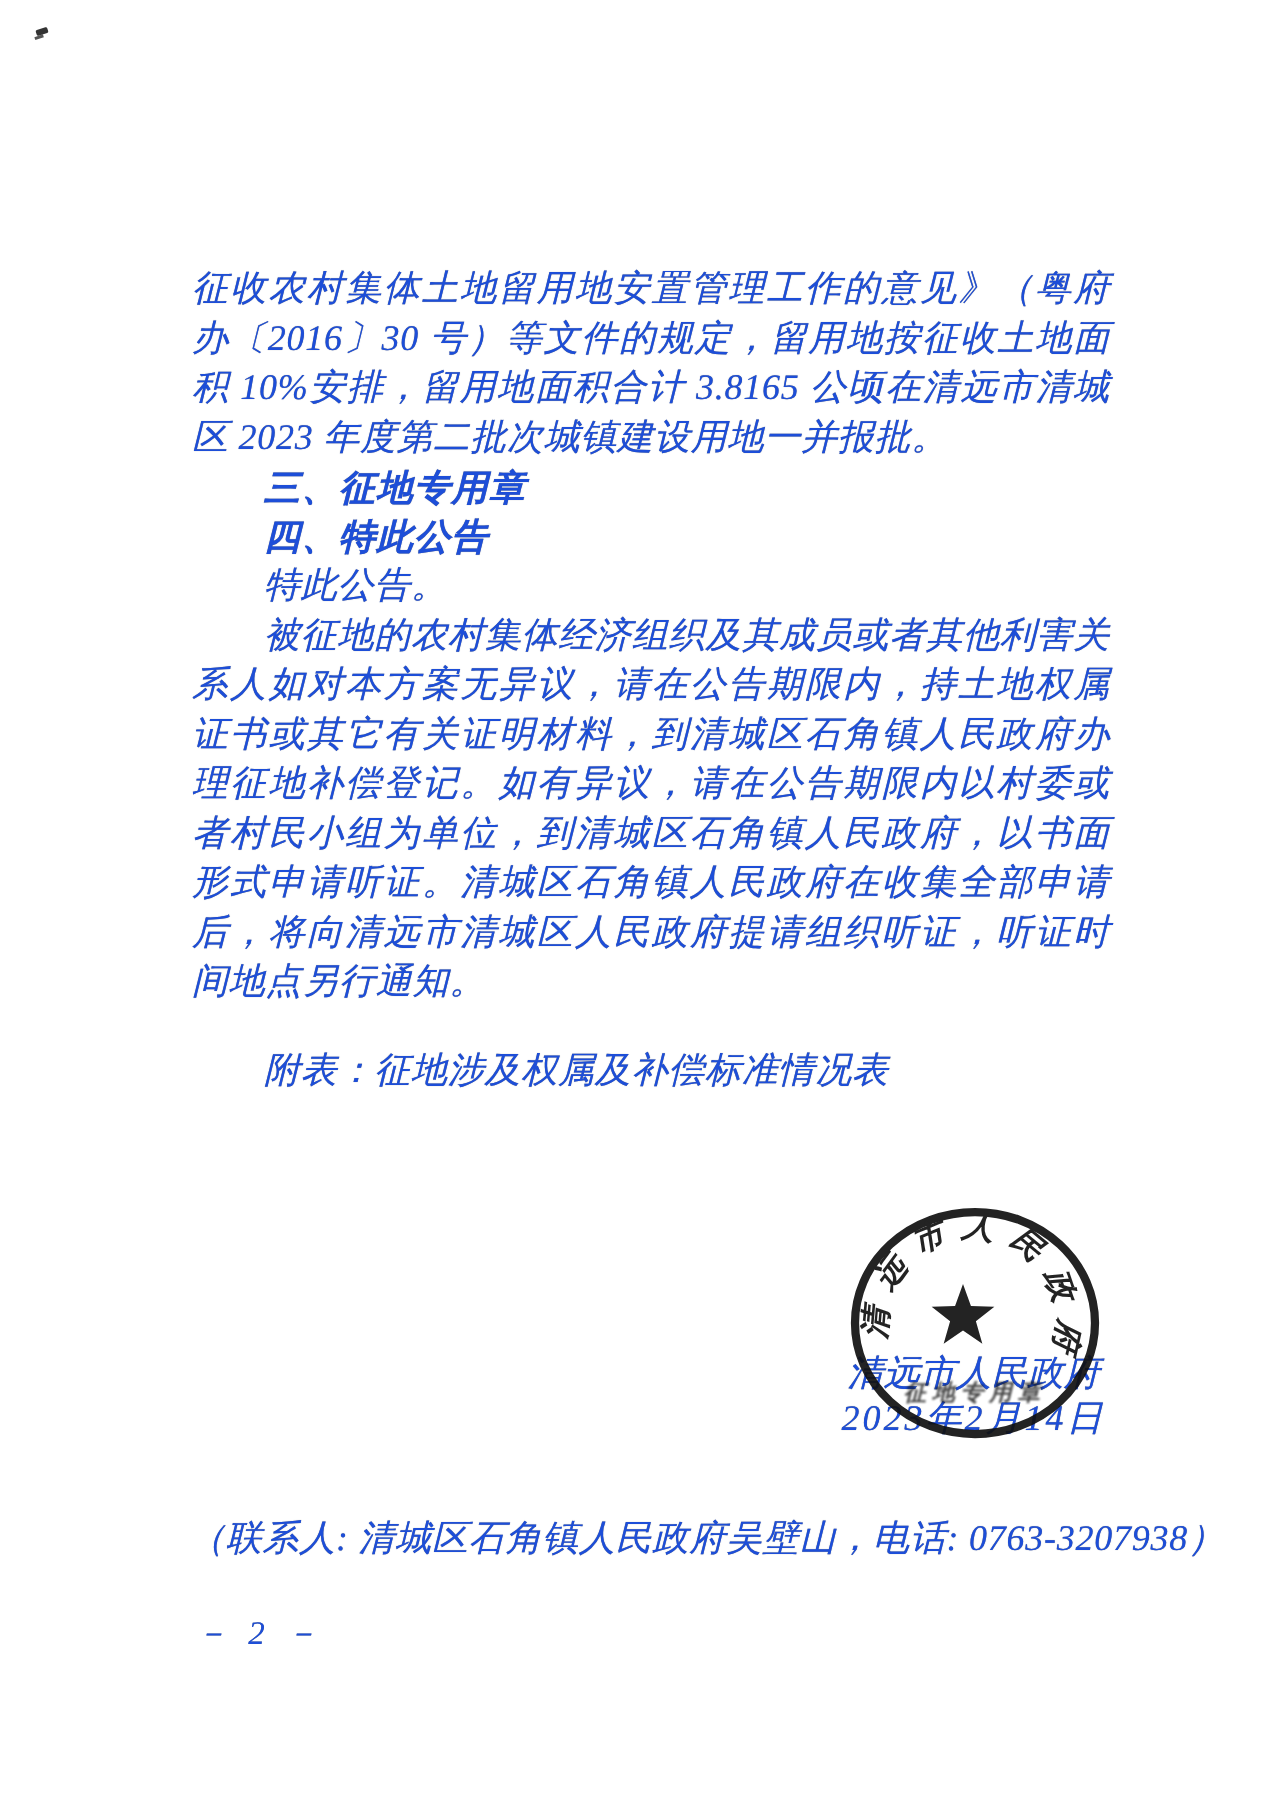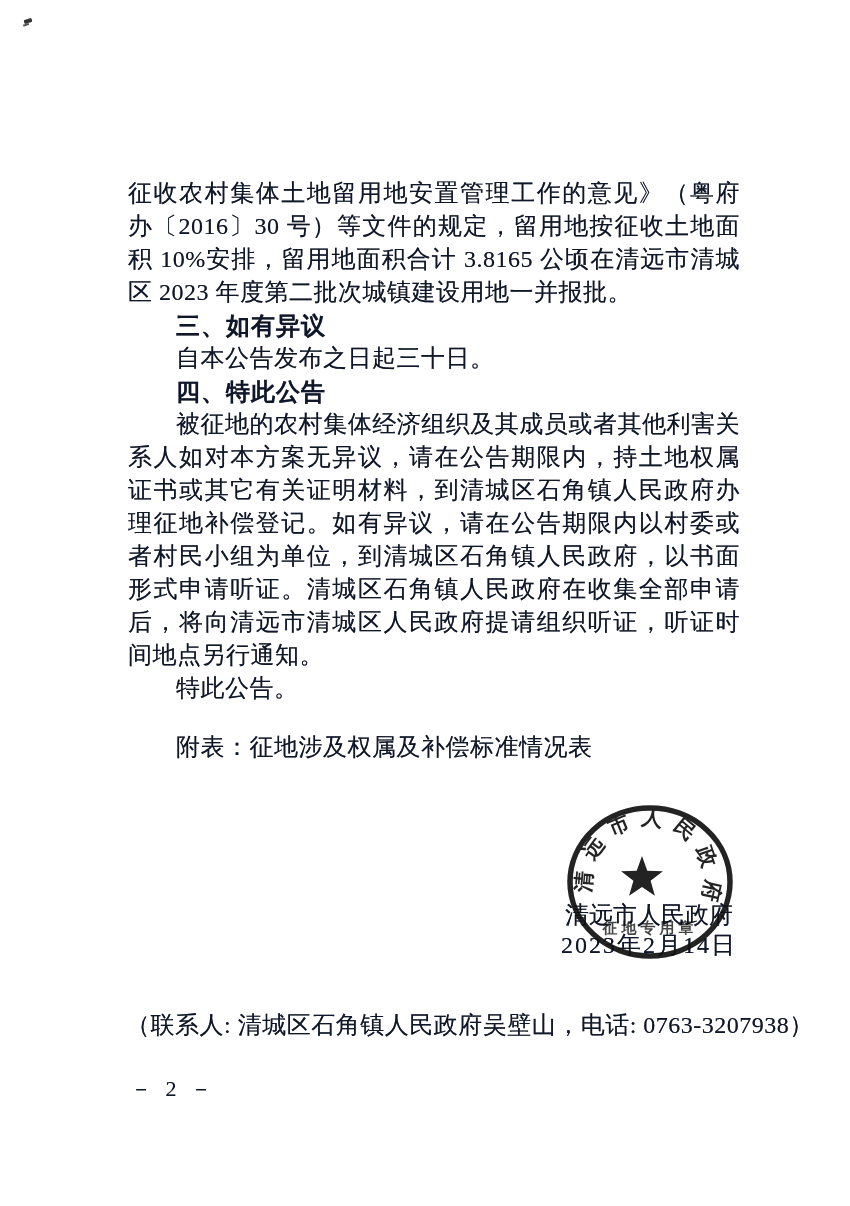--- a/index.html
+++ b/index.html
@@ -4,21 +4,22 @@
 <style>
   html, body { margin: 0; padding: 0; background: #e8e8e8; }
   .page {
     position: relative;
     width: 850px;
     height: 1206px;
     margin: 0 auto;
     background: #ffffff;
     overflow: hidden;
     font-family: "Liberation Serif", "DejaVu Serif", serif;
-    color: #0f172a;
+    color: #1d4ed8;
+    font-style: italic;
   }
   
   .speck {
     position: absolute;
     left: 24px; top: 19px;
     width: 8px; height: 4px;
     background: #333;
     border-radius: 1px;
     transform: rotate(-18deg);
     box-shadow: -3px 3px 0 -1px #555;
@@ -98,25 +99,24 @@
 </head>
 <body>
 
 <div class="page">
 
   <div class="speck"></div>
 
   <main class="text-block">
     <div>
         <p class="body">征收农村集体土地留用地安置管理工作的意见》（粤府办〔2016〕30 号）等文件的规定，留用地按征收土地面积 10%安排，留用地面积合计 3.8165 公顷在清远市清城区 2023 年度第二批次城镇建设用地一并报批。</p>
-        <p class="heading indent">三、如有异议</p>
-        <p class="body indent">自本公告发布之日起三十日。</p>
+        <p class="heading indent">三、征地专用章</p>
         <p class="heading indent">四、特此公告</p>
+        <p class="body indent">特此公告。</p>
         <p class="body indent">被征地的农村集体经济组织及其成员或者其他利害关系人如对本方案无异议，请在公告期限内，持土地权属证书或其它有关证明材料，到清城区石角镇人民政府办理征地补偿登记。如有异议，请在公告期限内以村委或者村民小组为单位，到清城区石角镇人民政府，以书面形式申请听证。清城区石角镇人民政府在收集全部申请后，将向清远市清城区人民政府提请组织听证，听证时间地点另行通知。</p>
-        <p class="body indent">特此公告。</p>
       </div>
     <p class="attach">附表：征地涉及权属及补偿标准情况表</p>
   </main>
 
   <div class="sig-issuer">清远市人民政府</div>
 
   <div class="sig-date">2023年2月14日</div>
 
   <svg class="seal" viewBox="0 0 176 160" xmlns="http://www.w3.org/2000/svg">
     <defs>

